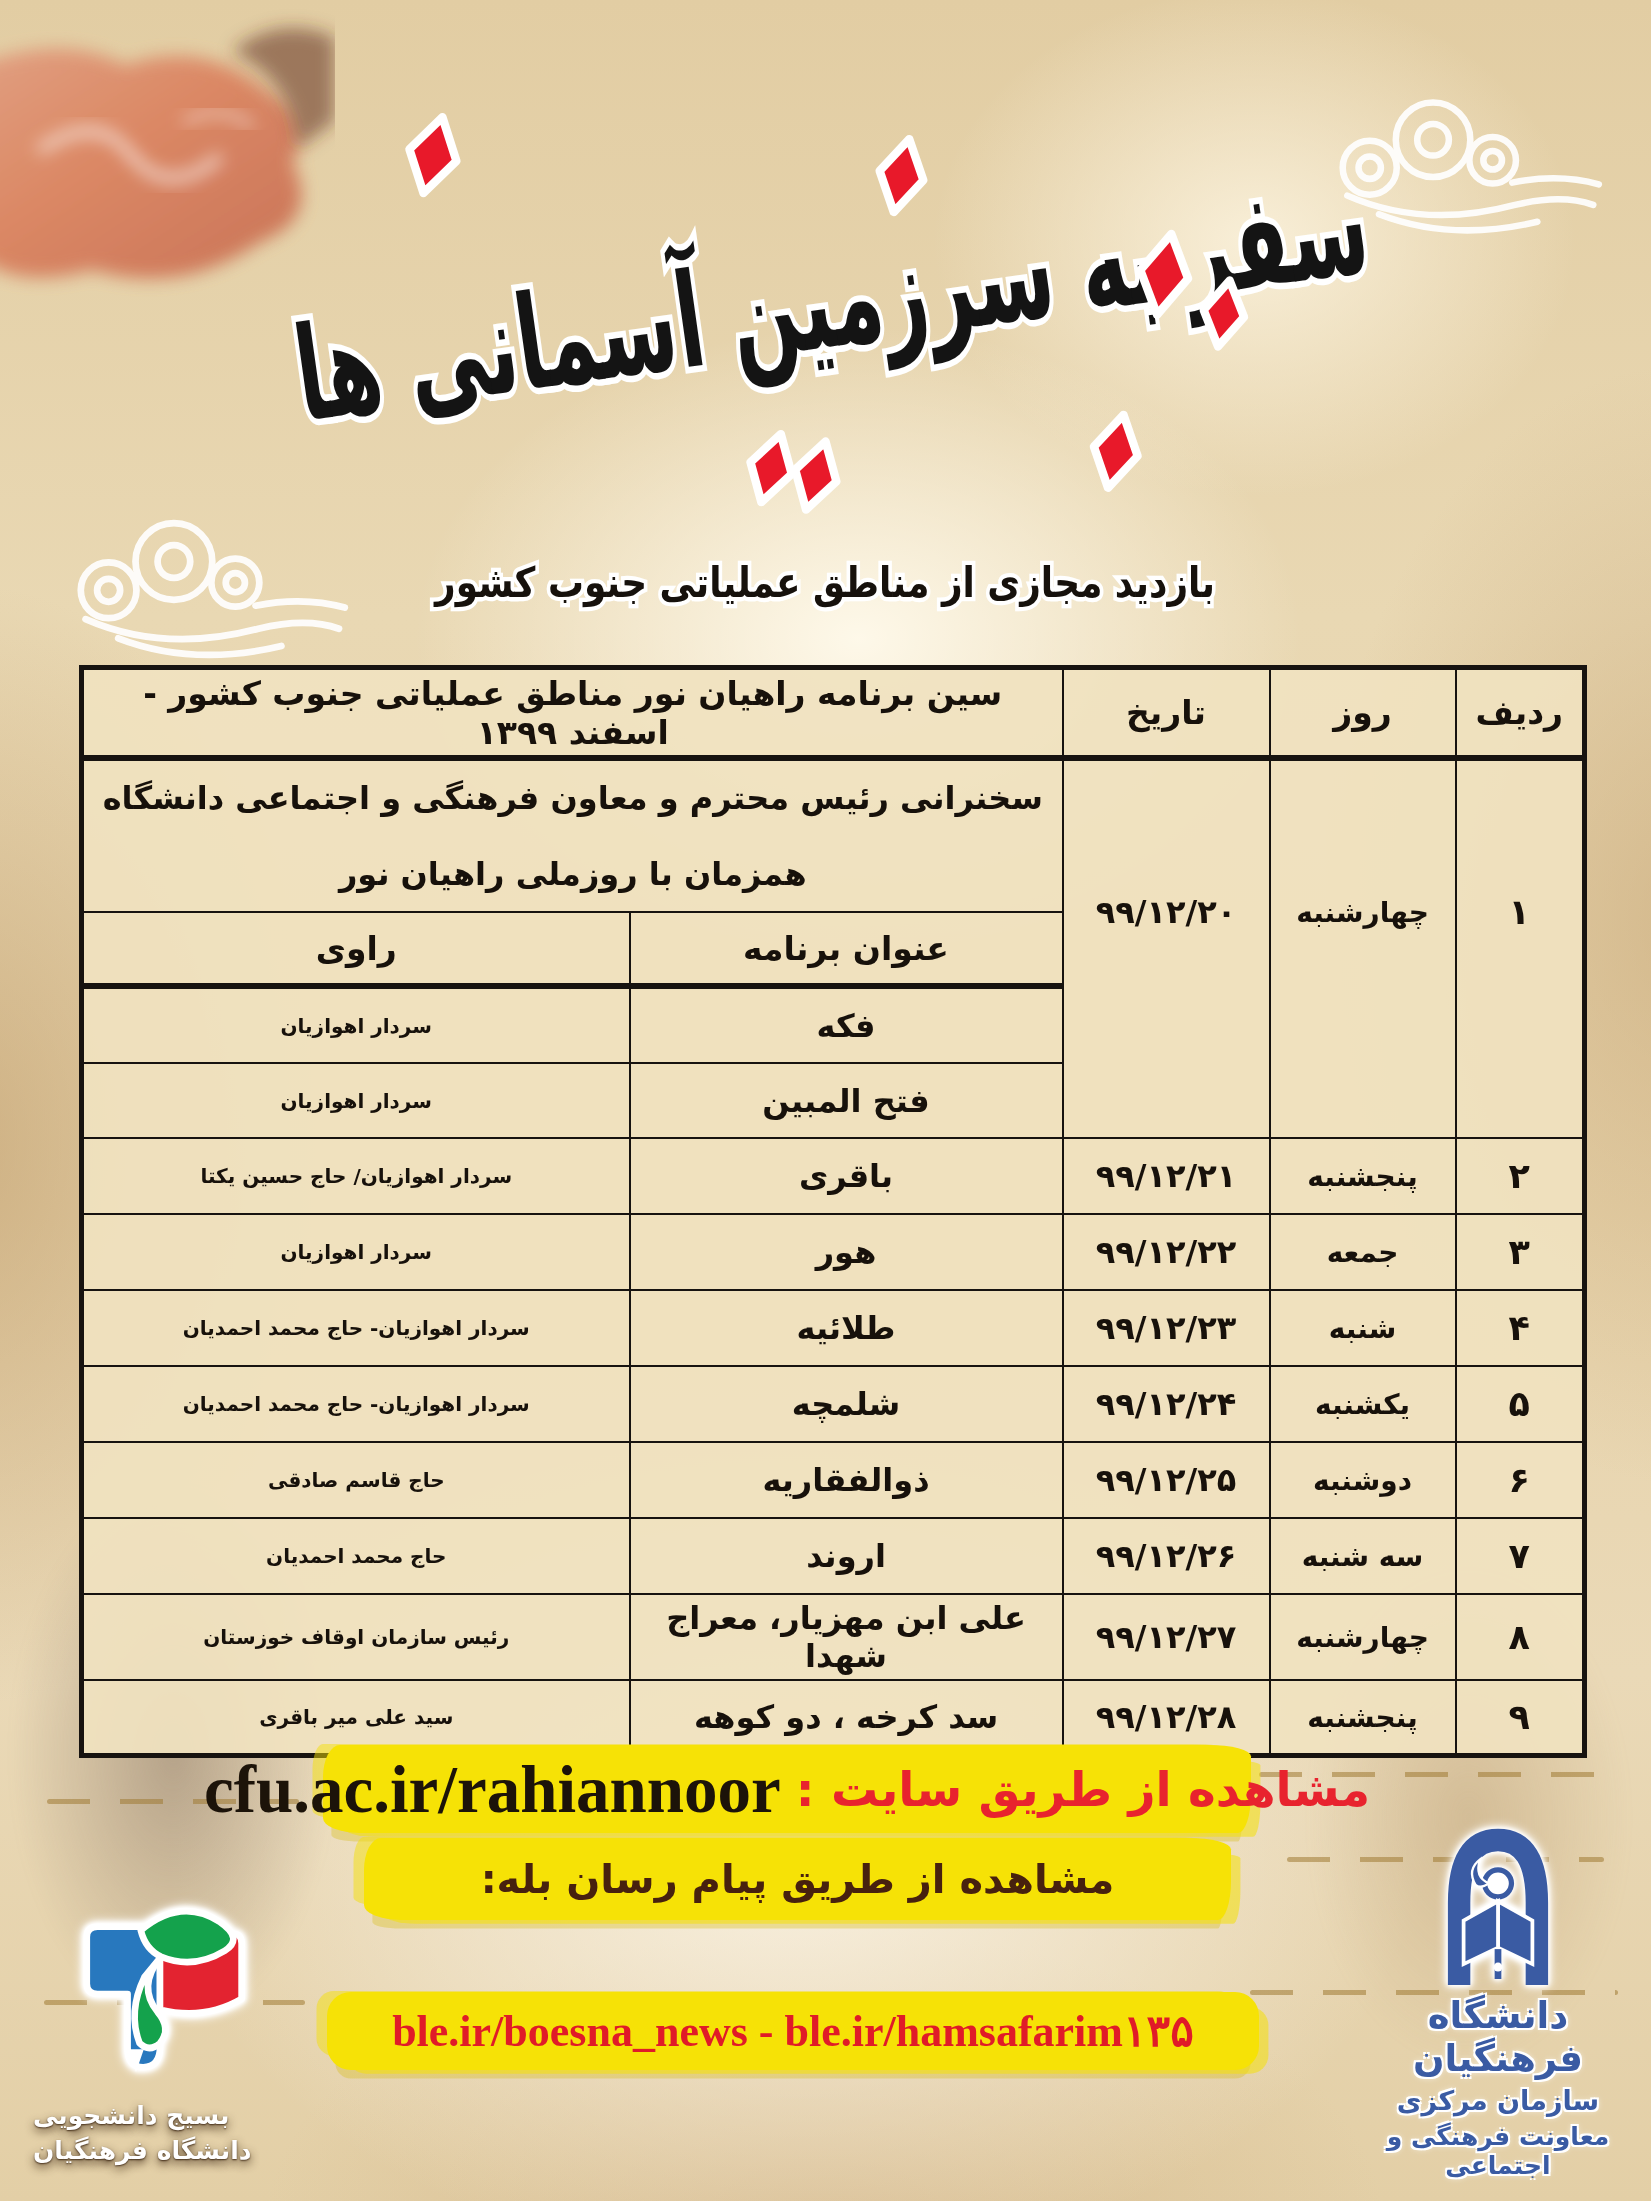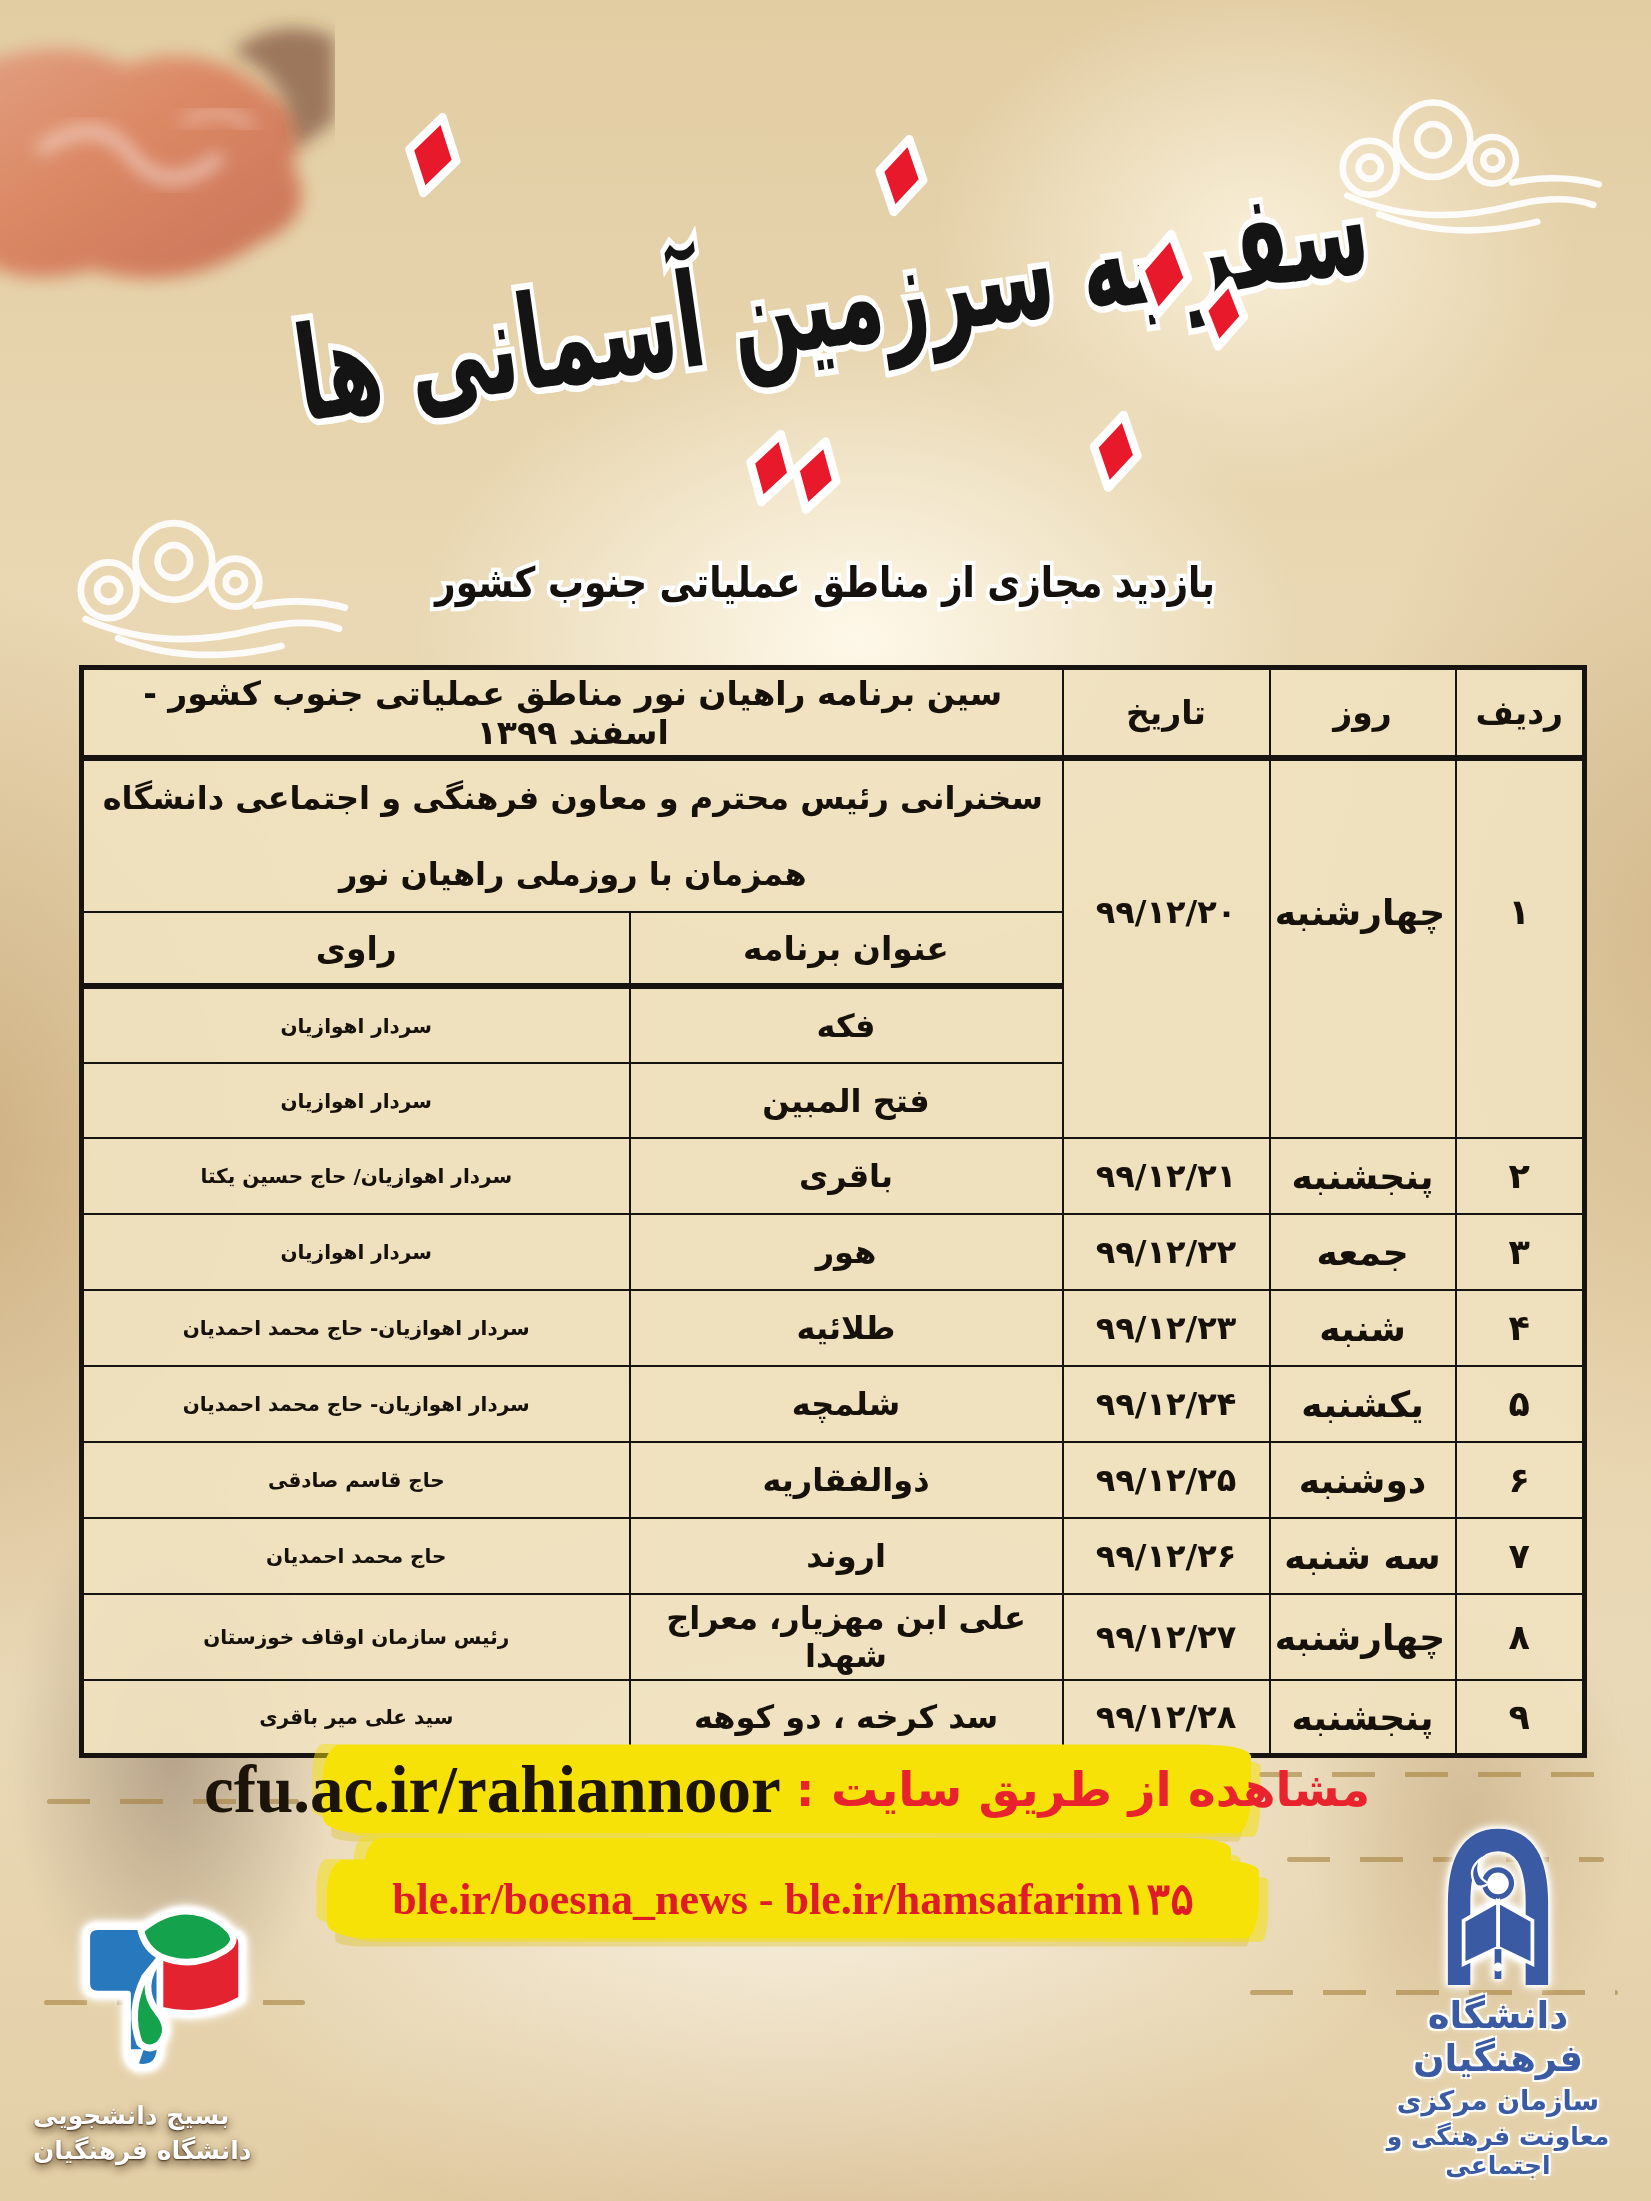--- a/index.html
+++ b/index.html
@@ -44,40 +44,40 @@
   }
   tr.h-header td { border-bottom-width:6.5px; font-size:33px; }
   tr.h-sub td    { border-bottom-width:6.5px; font-size:33px; }
   tr.h-header { height:65px; }
   tr.h-speech { height:154px; }
   tr.h-sub    { height:74px; }
   tr.h-a      { height:77px; }
   tr.h-b      { height:75px; }
   tr.h-r      { height:76px; }
   td.c-idx  { font-size:35px; }
-  td.c-day  { font-size:36px; }
+  td.c-day  { font-size:28px; }
   td.c-date { font-size:32px; letter-spacing:0.9px; }
   td.c-title{ font-size:32px; }
   td.c-narr { font-size:20px; }
   td.merged { padding-bottom:78px; }
   td.speech { font-size:32px; line-height:1.5; }
   .speech .ln1 { margin-bottom:28px; }
 
   
   .band {
     position:absolute; display:flex; align-items:center; justify-content:center;
     background:#f6e206;
     border-radius:17px 43px 13px 37px / 32px 11.2px 39px 15px;
     box-shadow: 15px 9.3px 0 -5.6px rgba(244,224,10,.55),
                -17px -7.5px 0 -6.5px rgba(244,224,10,.5),
                 0 17px 0 -8.4px rgba(214,190,20,.35);
   }
   .band1 { left:324px; top:1745px; width:928px; height:88px; gap:15px; direction:rtl; }
   .band2 { left:365px; top:1838px; width:867px; height:82px; }
-  .band3 { left:328px; top:1860px; width:932px; height:78px; }
+  .band3 { left:328px; top:1992px; width:932px; height:78px;border-radius:24px; }
   .b1-label { color:#e8232e; font-size:47px; font-weight:700; white-space:nowrap; }
   .b1-url   { color:#1c1309; font-size:67px; font-weight:700; font-family:"Liberation Serif", serif; direction:ltr; white-space:nowrap; }
   .b2-text  { color:#47210e; font-size:40px; font-weight:700; white-space:nowrap; }
   .b3-text  { color:#e01b28; font-size:44px; font-weight:700; font-family:"Liberation Serif", serif; direction:ltr; white-space:nowrap; }
 
   .streak { position:absolute; height:4.7px; border-radius:2.8px; opacity:.55;
     background:repeating-linear-gradient(90deg,#9f7a33 0 43px, rgba(0,0,0,0) 43px 73px); }
   .s1 { left:48px;  top:1799px; width:252px; }
   .s2 { left:1260px; top:1772px; width:340px; }
   .s3 { left:1288px; top:1857px; width:317px; }

